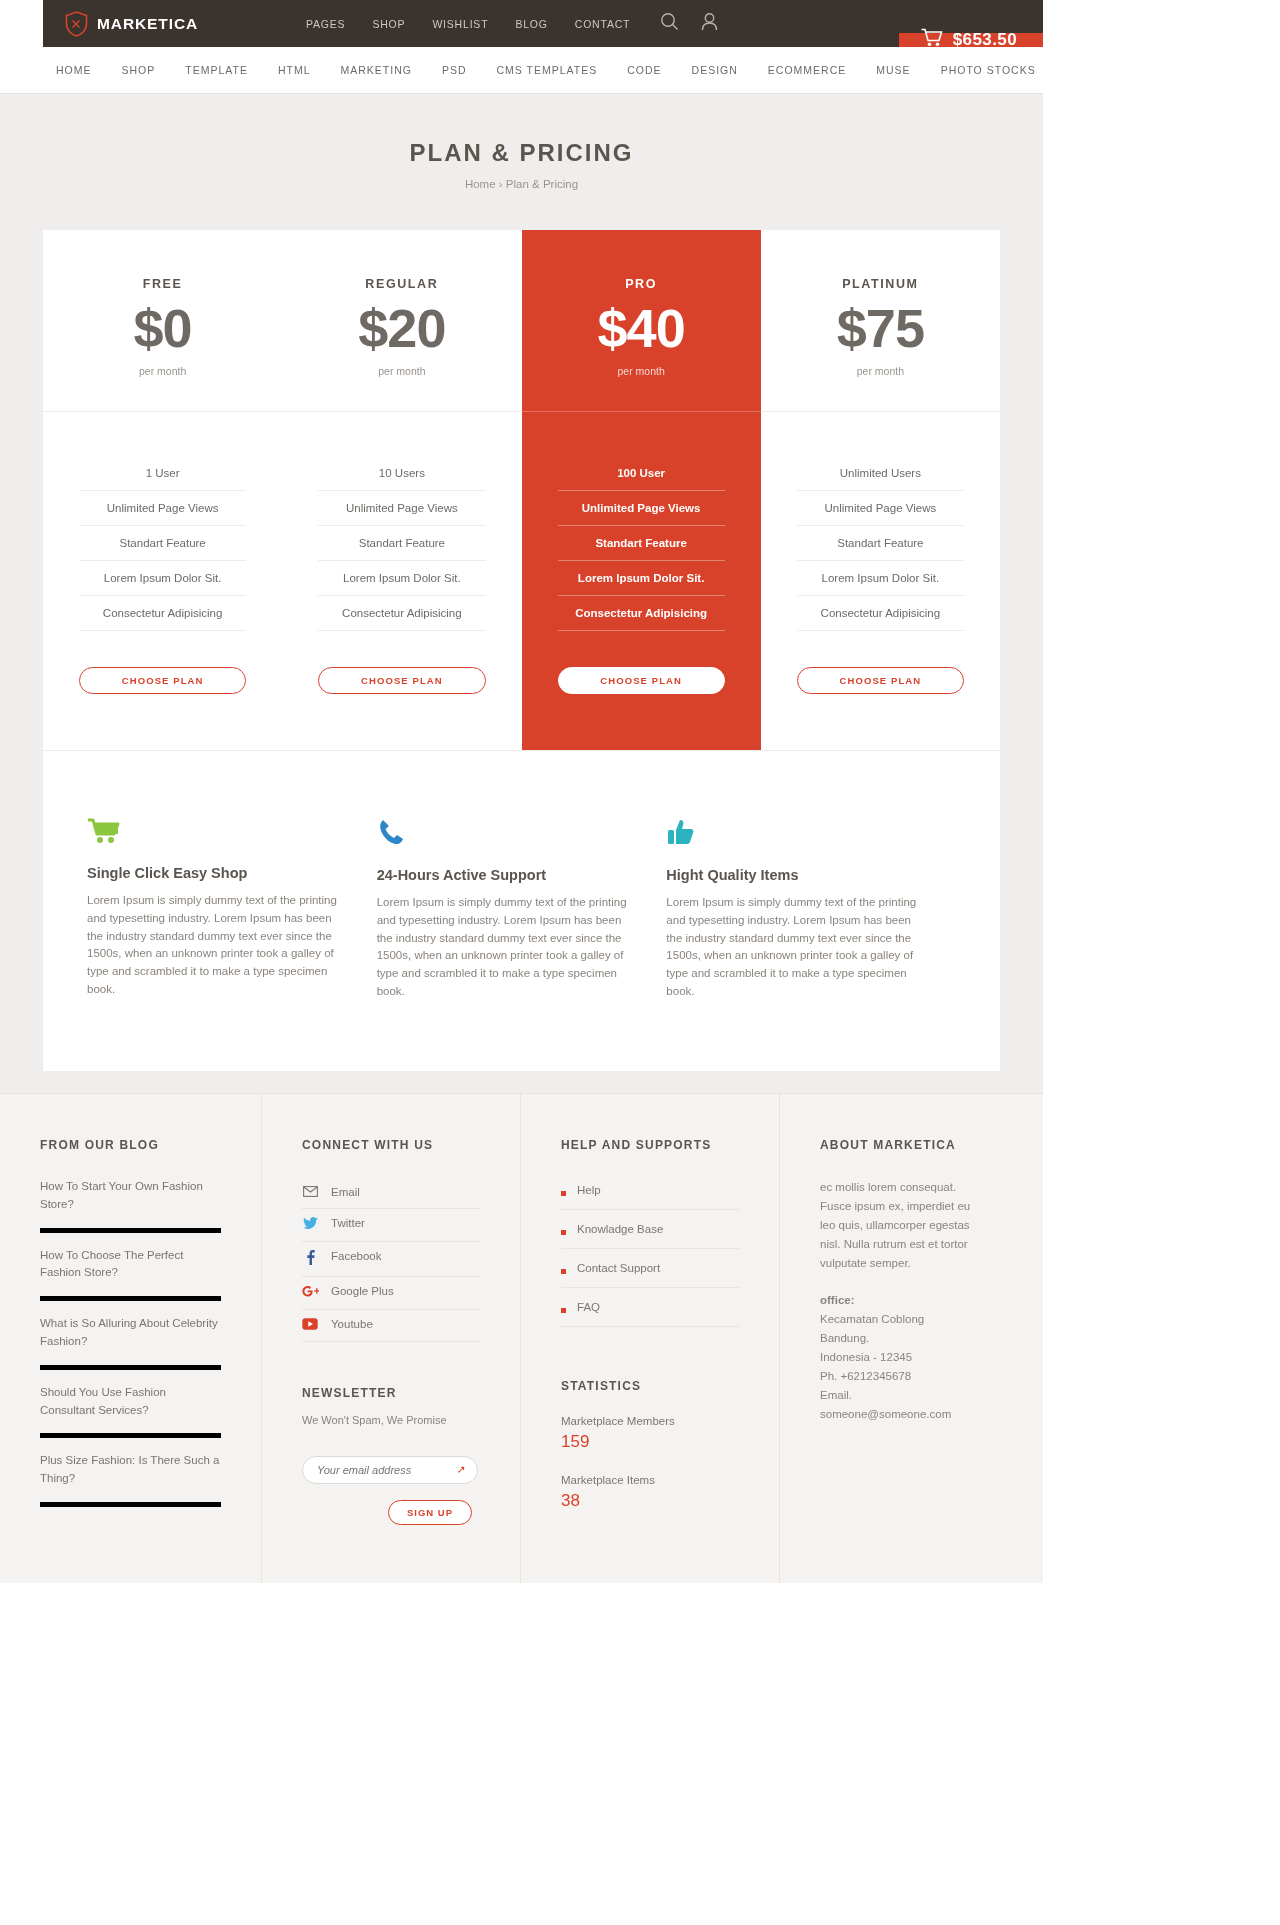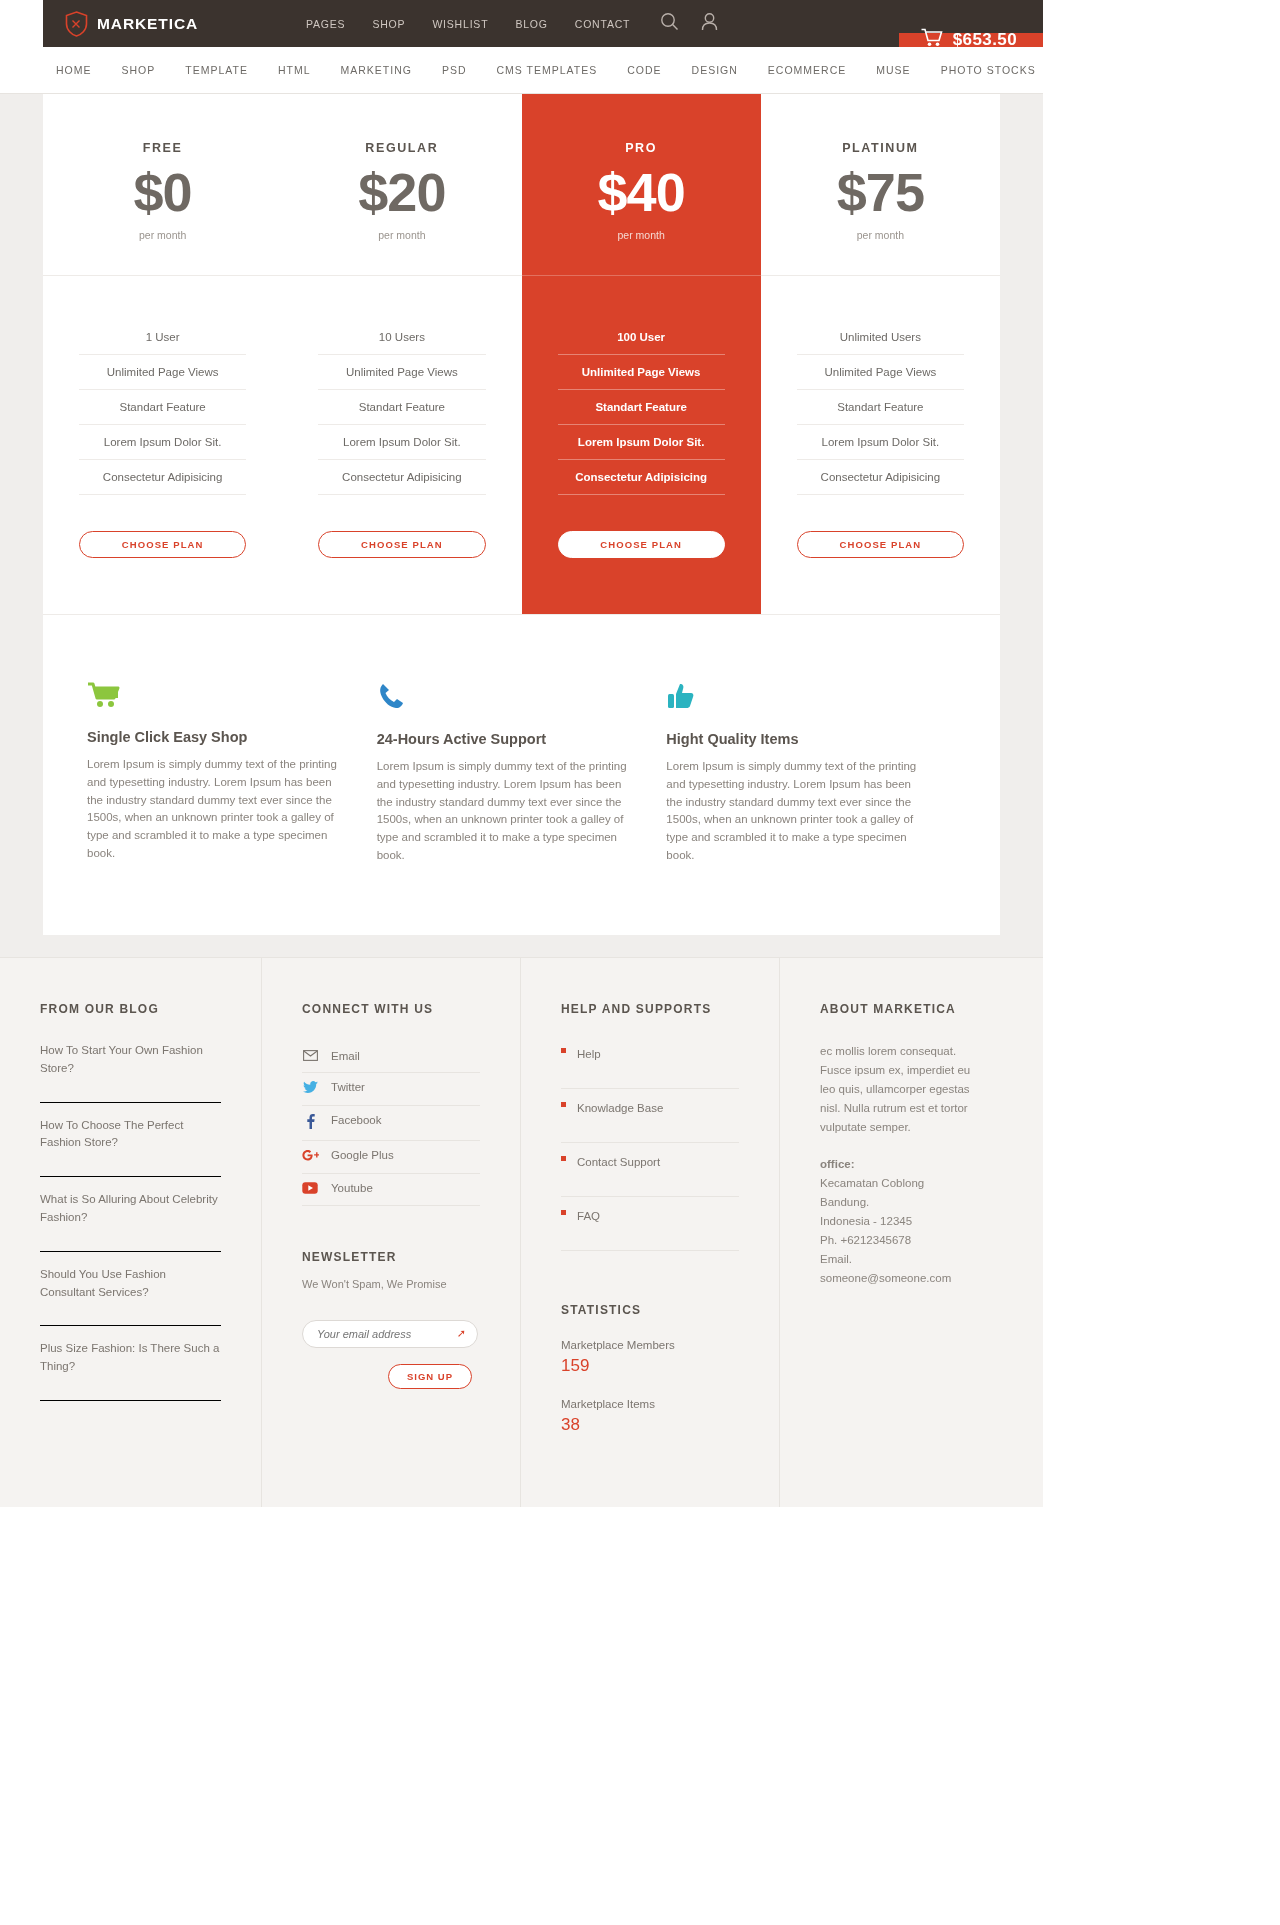--- a/index.html
+++ b/index.html
@@ -94,40 +94,40 @@
   
   .footer { background:#f5f3f1; border-top:1px solid #e7e4e0; display:flex; }
   .fsec { padding:44px 40px 50px; }
   .fsec + .fsec { border-left:1px solid #e7e4e0; }
   .f1 { width:261px; }
   .f2 { width:259px; }
   .f3 { width:259px; }
   .f4 { width:243px; }
   .fhead { font-size:12px; letter-spacing:1.2px; font-weight:bold; color:#5b554f; margin:0 0 26px; }
   .blog-item {
-    font-size:11.5px; line-height:1.55; color:#7b756f; padding:0 0 24px; margin-bottom:14px;
-    border-bottom:1px solid #000000; cursor:pointer;
+    font-size:11.5px; line-height:1.55; color:#7b756f; padding:0 0 14px; margin-bottom:14px;
+    border-bottom:5px solid #000000; cursor:pointer;
   }
   .social { display:flex; align-items:flex-start; gap:13px; font-size:11.5px; color:#7b756f; padding:8px 0 9px; border-bottom:1px solid #e7e4e0; }
   .social:last-of-type { border-bottom:none; }
   .sic { width:16px; text-align:center; }
   .newsletter-head { font-size:12px; letter-spacing:1.2px; font-weight:bold; color:#5b554f; margin:44px 0 14px; }
   .nl-sub { font-size:11px; color:#8a847e; margin:0 0 30px; }
   .nl-input {
     width:176px; border:1px solid #ddd9d5; border-radius:14px; background:#fff;
     padding:7px 26px 7px 14px; font-size:11px; color:#b3ada7; font-family:"Liberation Sans", sans-serif;
     font-style:italic;
   }
   .nl-wrap { position:relative; display:inline-block; }
   .nl-arrow { position:absolute; right:12px; top:7px; color:#d9422a; font-size:11px; }
   .signup {
     display:block; margin:16px 0 0 86px; border:1px solid #d9422a; color:#d9422a; background:#fff;
     border-radius:13px; padding:6px 18px; font-size:9.5px; letter-spacing:1px; font-weight:bold; cursor:pointer;
   }
-  .help-item { display:flex; gap:11px; align-items:flex-start; font-size:11.5px; color:#7b756f; padding:6px 0 28px; margin-bottom:7px; border-bottom:1px solid #e7e4e0; }
+  .help-item { display:flex; gap:11px; align-items:flex-end; font-size:11.5px; color:#7b756f; padding:6px 0 13px; margin-bottom:7px; border-bottom:1px solid #e7e4e0; }
   .bullet { width:5px; height:5px; background:#d9422a; display:inline-block; }
   .stats-head { font-size:12px; letter-spacing:1.2px; font-weight:bold; color:#5b554f; margin:52px 0 22px; }
   .stat-label { font-size:11.5px; color:#7b756f; margin-bottom:5px; }
   .stat-val { font-size:17px; color:#d9422a; margin-bottom:22px; }
   .about-p { font-size:11.5px; line-height:1.65; color:#8a847e; margin:0 0 18px; }
   .about-strong { font-weight:bold; color:#6d6a66; }
   .about-line { font-size:11.5px; line-height:1.65; color:#8a847e; }
 
   .copyright {
     background:#f0eeec; border-top:1px solid #e7e4e0; text-align:center;
@@ -193,20 +193,28 @@
     <a href="#">PSD</a>
     <a href="#">CMS TEMPLATES</a>
     <a href="#">CODE</a>
     <a href="#">DESIGN</a>
     <a href="#">ECOMMERCE</a>
     <a href="#">MUSE</a>
     <a href="#">PHOTO STOCKS</a>
     <span class="caret">⌄</span>
   </div>
 
+  <div class="pagehead">
+    <h1>PLAN &amp; PRICING</h1>
+    <div class="crumb">
+      <span>Home</span>
+      <span>›</span>
+      <span>Plan &amp; Pricing</span>
+    </div>
+  </div>
 
   <div class="content-wrap">
     <div class="panel">
 
       <div class="plans">
 
         <div class="plan">
           <div class="head">
             <div class="pname">FREE</div>
             <div class="price">$0</div>

